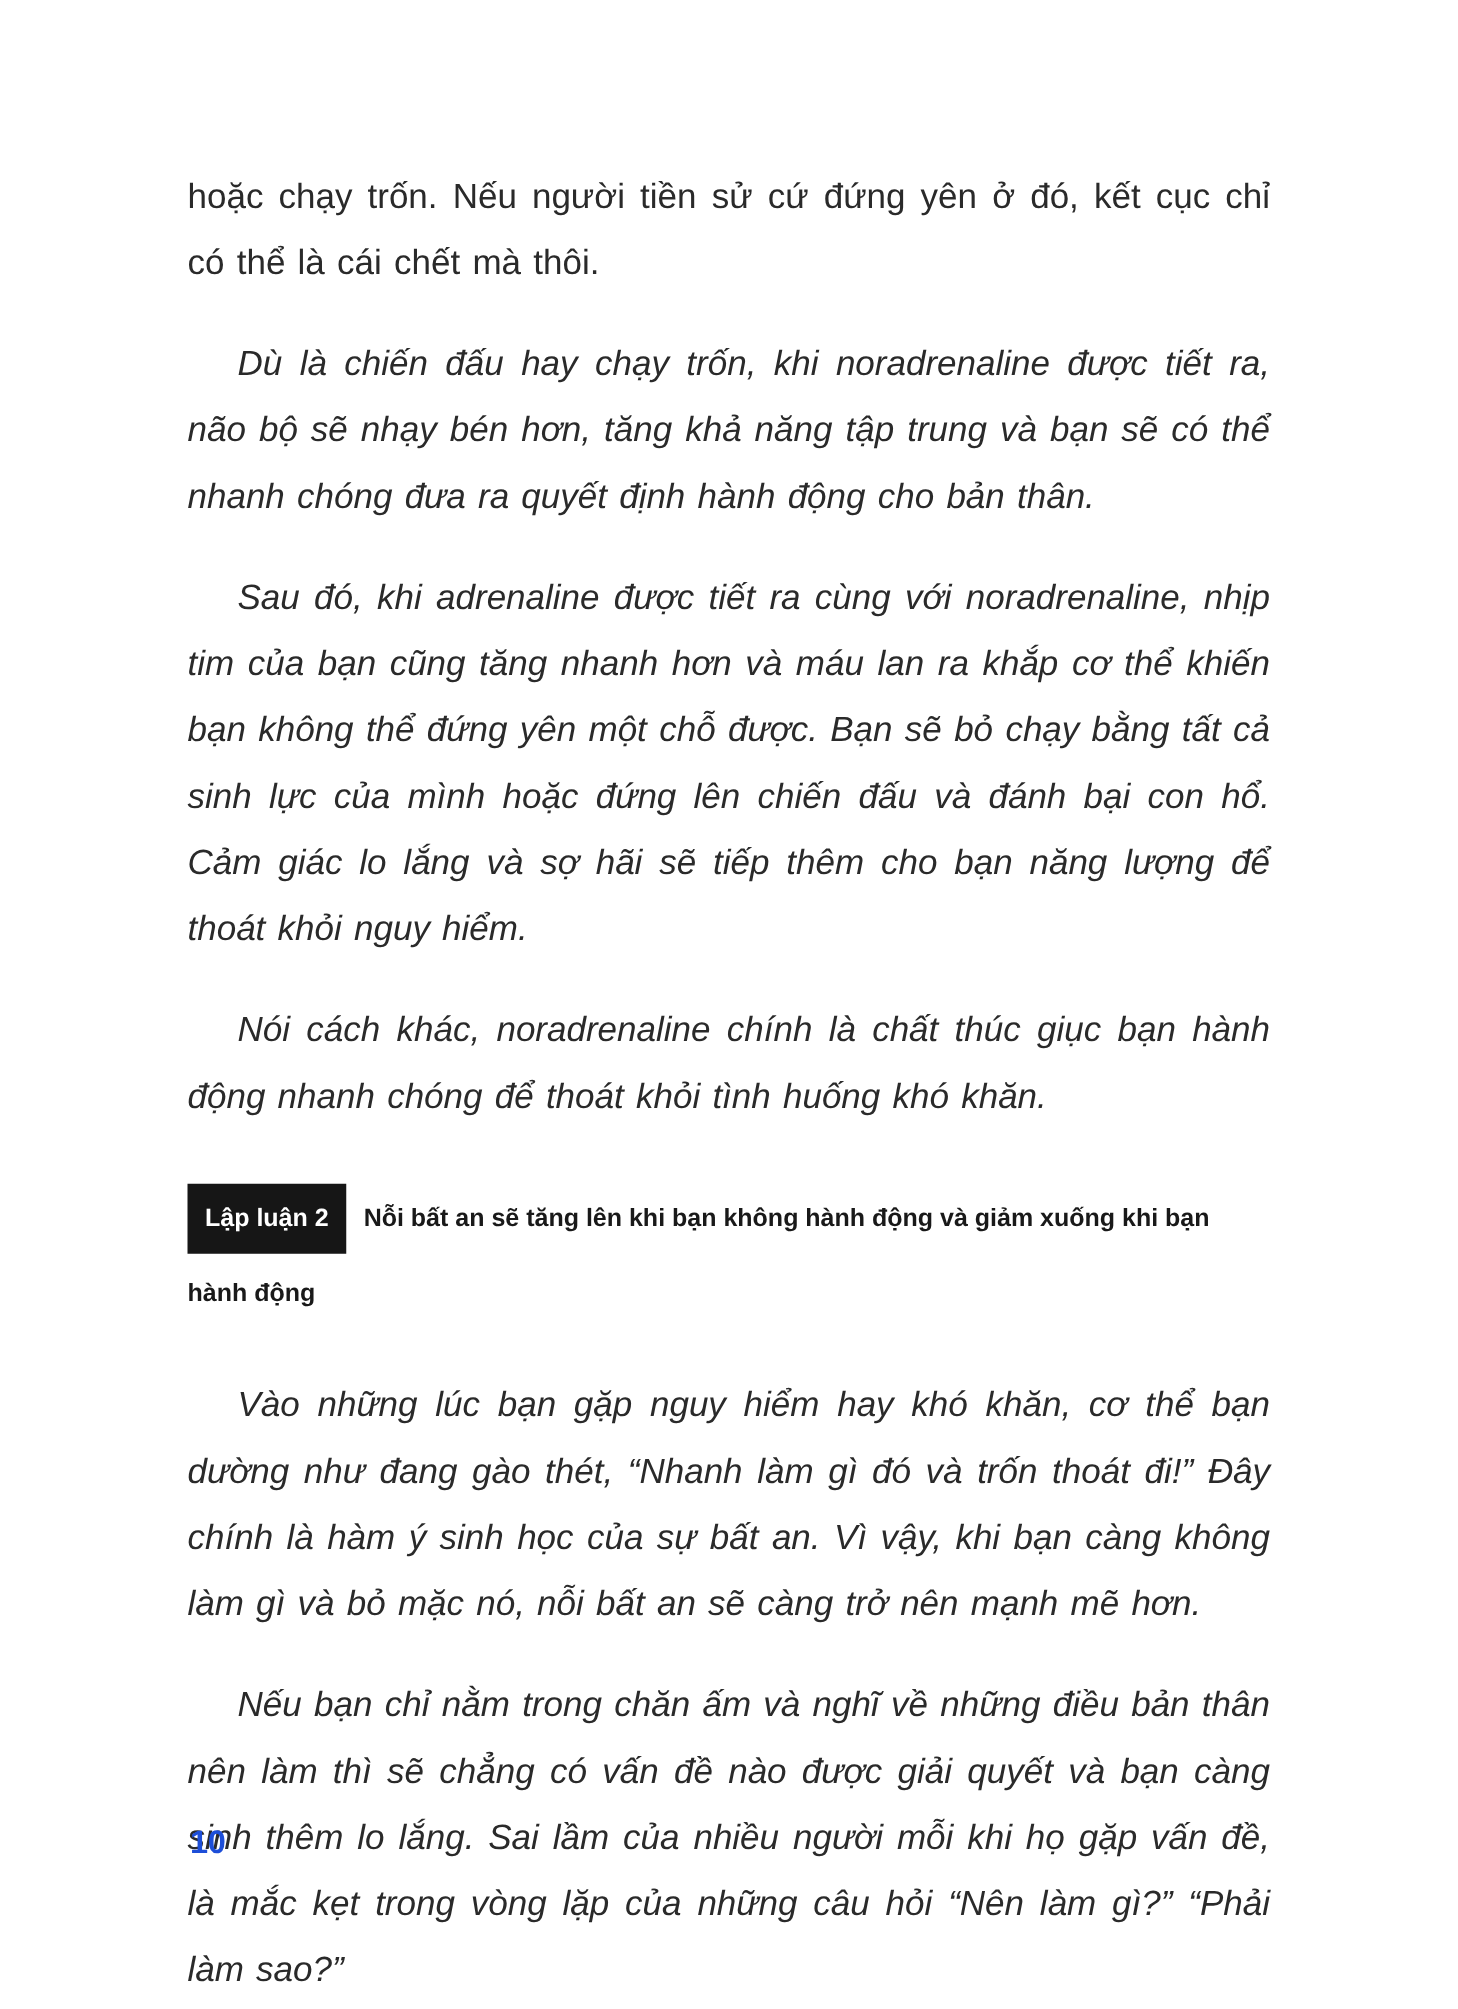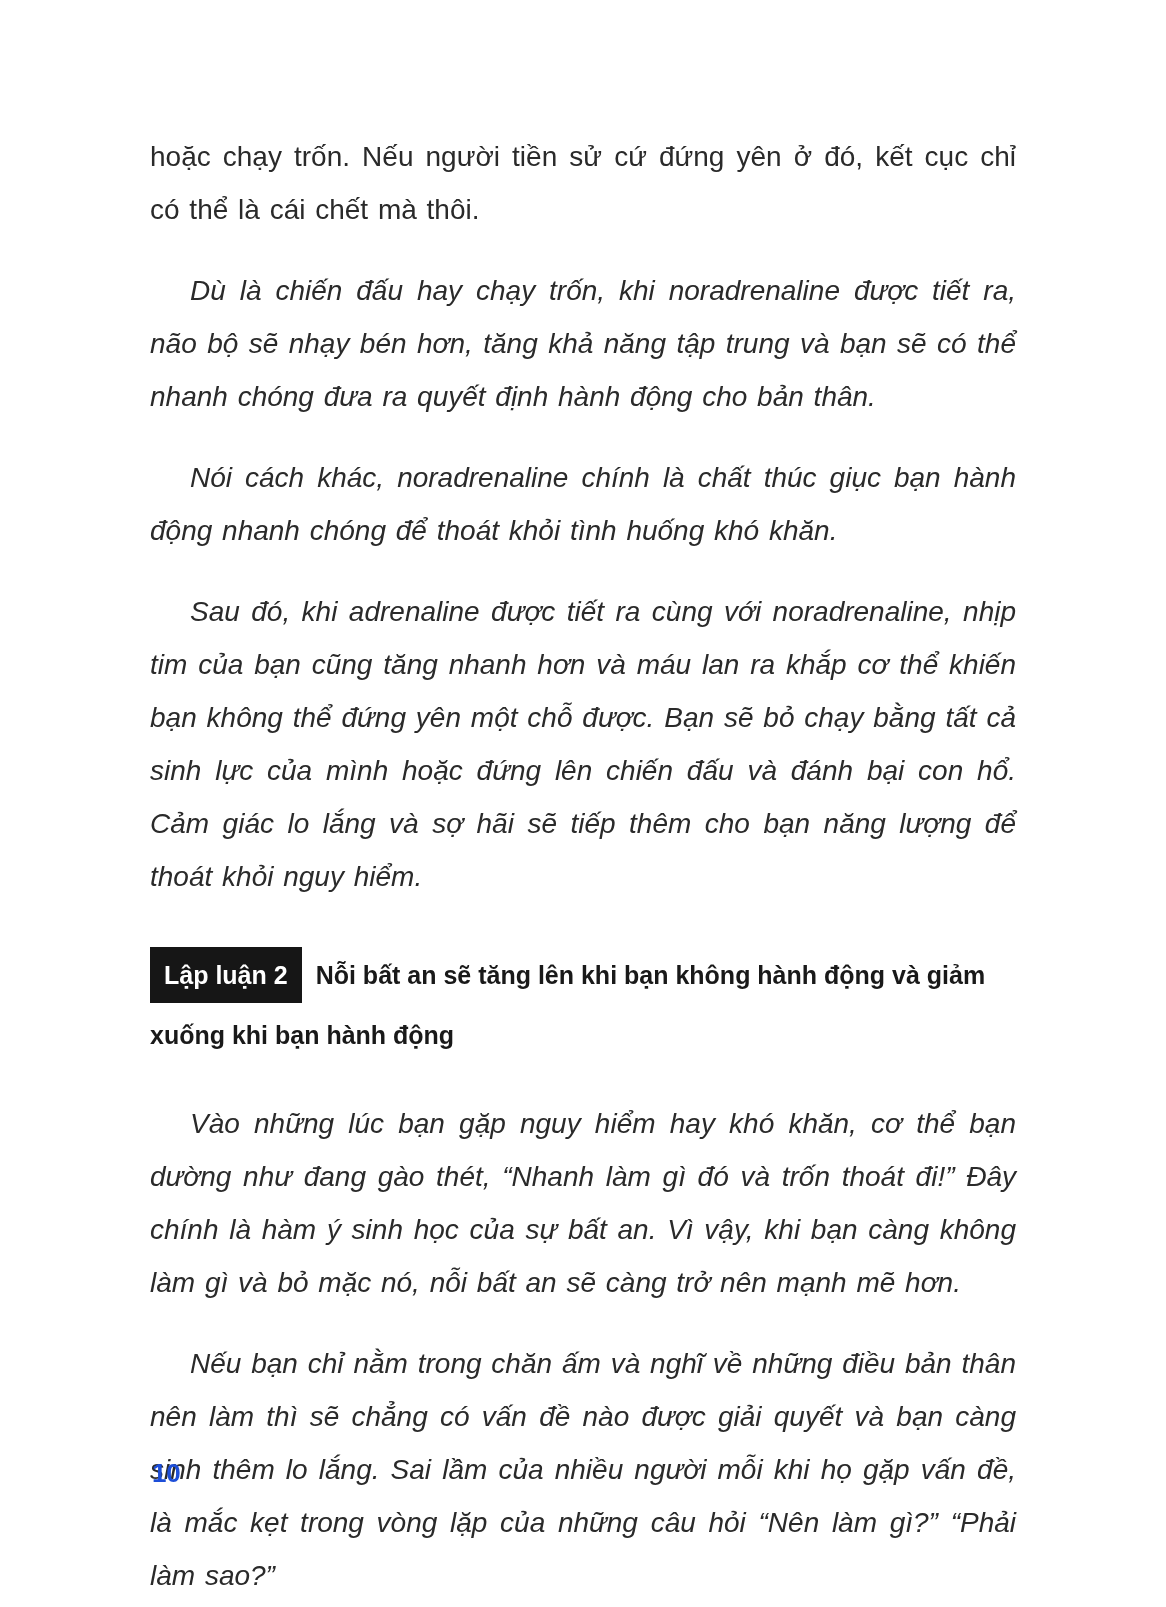--- a/index.html
+++ b/index.html
@@ -29,21 +29,21 @@
     line-height: 53px;
     text-align: justify;
     margin: 0 0 28px 0;
     word-spacing: 2px;
   }
   .para.indent {
     text-indent: 40px;
     font-style: italic;
   }
   .heading {
-    font-size: 25px;
+    font-size: 20px;
     font-weight: bold;
     line-height: 60px;
     color: #191919;
     margin: 42px 0 32px 0;
     text-align: left;
   }
   .badge {
     display: inline-block;
     background: #161616;
     color: #ffffff;
@@ -70,23 +70,23 @@
 <body>
 
 <div class="page">
 
   <div class="content">
 
     <p class="para">hoặc chạy trốn. Nếu người tiền sử cứ đứng yên ở đó, kết cục chỉ có thể là cái chết mà thôi.</p>
 
     <p class="para indent">Dù là chiến đấu hay chạy trốn, khi noradrenaline được tiết ra, não bộ sẽ nhạy bén hơn, tăng khả năng tập trung và bạn sẽ có thể nhanh chóng đưa ra quyết định hành động cho bản thân.</p>
 
+    <p class="para indent">Sau đó, khi adrenaline được tiết ra cùng với noradrenaline, nhịp tim của bạn cũng tăng nhanh hơn và máu lan ra khắp cơ thể khiến bạn không thể đứng yên một chỗ được. Bạn sẽ bỏ chạy bằng tất cả sinh lực của mình hoặc đứng lên chiến đấu và đánh bại con hổ. Cảm giác lo lắng và sợ hãi sẽ tiếp thêm cho bạn năng lượng để thoát khỏi nguy hiểm.</p>
+
     <p class="para indent">Nói cách khác, noradrenaline chính là chất thúc giục bạn hành động nhanh chóng để thoát khỏi tình huống khó khăn.</p>
-
-    <p class="para indent">Sau đó, khi adrenaline được tiết ra cùng với noradrenaline, nhịp tim của bạn cũng tăng nhanh hơn và máu lan ra khắp cơ thể khiến bạn không thể đứng yên một chỗ được. Bạn sẽ bỏ chạy bằng tất cả sinh lực của mình hoặc đứng lên chiến đấu và đánh bại con hổ. Cảm giác lo lắng và sợ hãi sẽ tiếp thêm cho bạn năng lượng để thoát khỏi nguy hiểm.</p>
 
     <h2 class="heading">
       <span class="badge">Lập luận 2</span><span>Nỗi bất an sẽ tăng lên khi bạn không hành động và giảm xuống khi bạn hành động</span>
     </h2>
 
     <p class="para indent">Vào những lúc bạn gặp nguy hiểm hay khó khăn, cơ thể bạn dường như đang gào thét, “Nhanh làm gì đó và trốn thoát đi!” Đây chính là hàm ý sinh học của sự bất an. Vì vậy, khi bạn càng không làm gì và bỏ mặc nó, nỗi bất an sẽ càng trở nên mạnh mẽ hơn.</p>
 
     <p class="para indent">Nếu bạn chỉ nằm trong chăn ấm và nghĩ về những điều bản thân nên làm thì sẽ chẳng có vấn đề nào được giải quyết và bạn càng sinh thêm lo lắng. Sai lầm của nhiều người mỗi khi họ gặp vấn đề, là mắc kẹt trong vòng lặp của những câu hỏi “Nên làm gì?” “Phải làm sao?”</p>
 
   </div>

